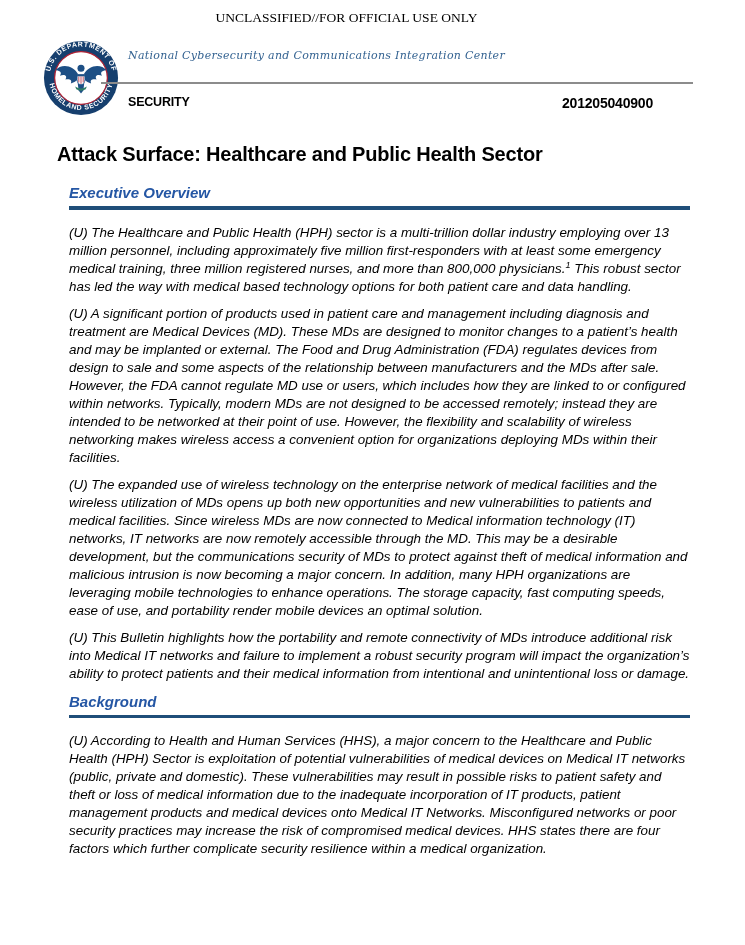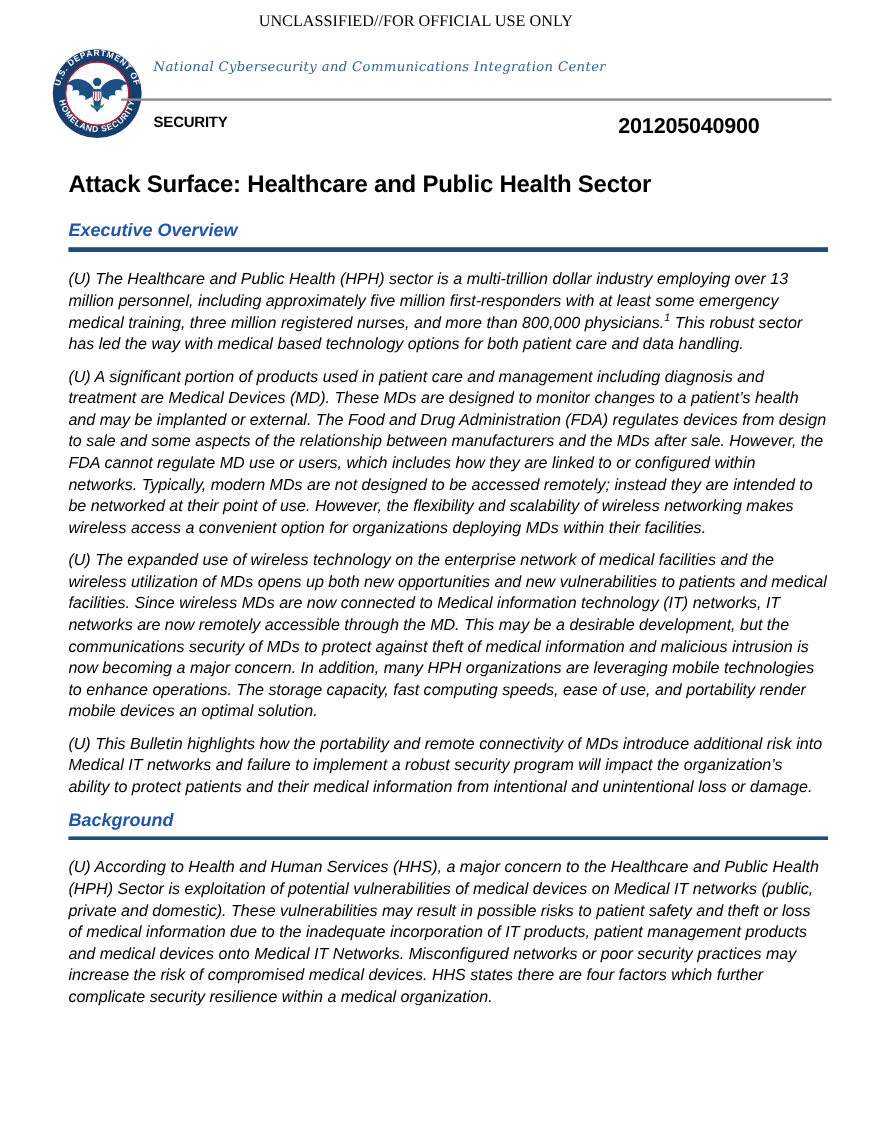--- a/index.html
+++ b/index.html
@@ -27,30 +27,30 @@
   }
   .header-rule {
     position:absolute; left:101px; top:82px;
     width:616px; height:2px; background:#8c8c8c;
   }
   .doc-type {
     position:absolute; left:128px; top:95px;
     font-weight:bold; font-size:12.5px; letter-spacing:-0.2px;
   }
   .tracking {
-    position:absolute; top:95px; right:60px;
-    font-weight:bold; font-size:18px; letter-spacing:-0.2px;
+    position:absolute; top:95px; right:40px;
+    font-weight:bold; font-size:14px; letter-spacing:-0.2px;
   }
   .doc-title {
     position:absolute; left:57px; top:143px; margin:0;
     font-size:20px; font-weight:bold; letter-spacing:-0.2px;
     white-space:nowrap;
   }
   .body { position:absolute; left:57px; top:183px; width:633px; }
-  .section { margin:0 0 8px 0; }
+  .section { margin:0 0 8px 12px; }
   .section-heading {
     margin:0;
     font-size:15px; font-weight:bold; font-style:italic;
     color:#2456A4; line-height:19px;
   }
   .section-rule {
     height:3.5px; background:#1F4E79;
     margin:4px 0 14px 0;
   }
   .para {

